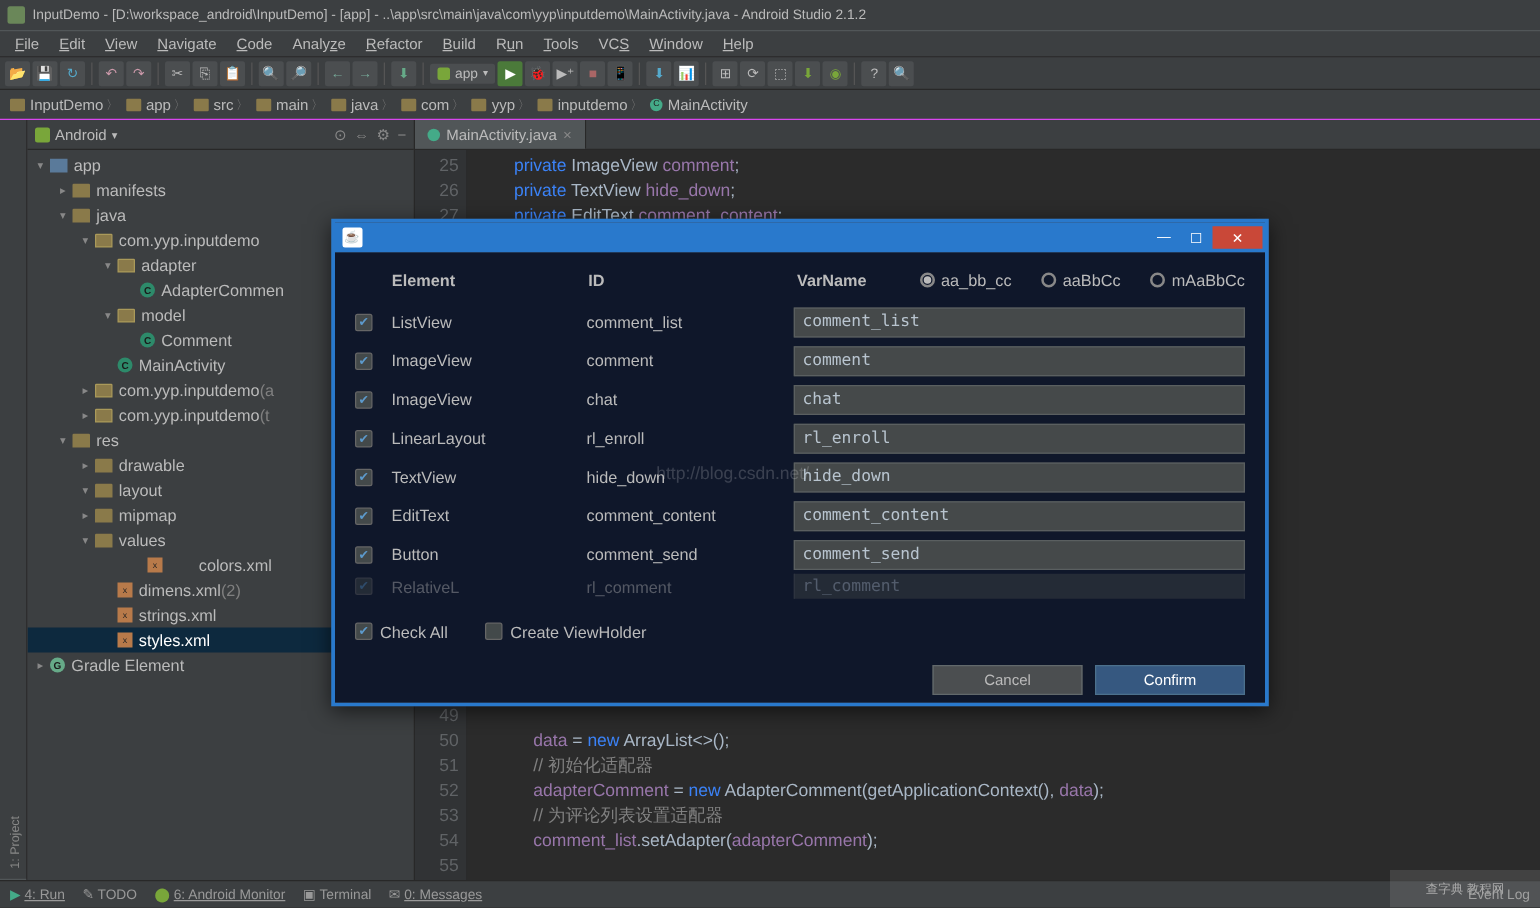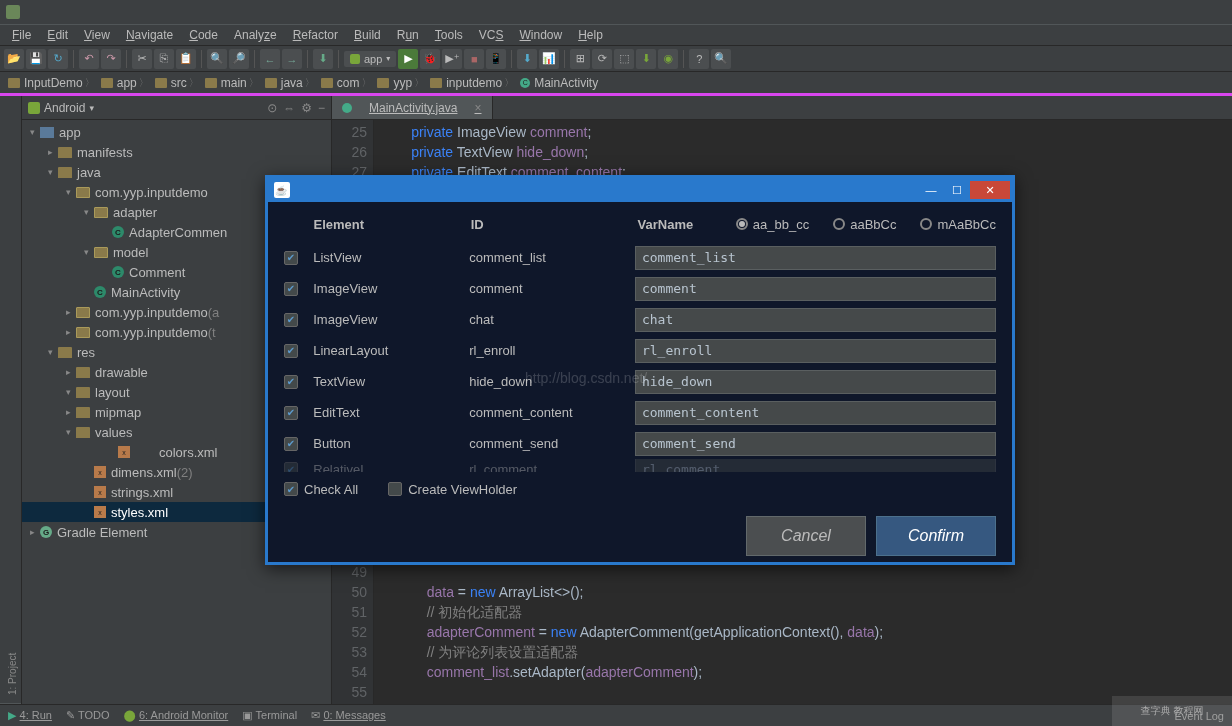--- a/index.html
+++ b/index.html
@@ -8,21 +8,21 @@
 .titlebar .icon { width: 14px; height: 14px; background: #6a8759; margin-right: 6px; border-radius: 2px; }
 .menubar { height: 22px; background: #3c3f41; display: flex; align-items: center; padding: 0 4px; border-top: 1px solid #515658; border-bottom: 1px solid #282828; }
 .menubar span { padding: 2px 8px; color: #bbbbbb; cursor: pointer; font-size: 12px; }
 .menubar span u { text-decoration: underline; }
 .toolbar { height: 26px; background: #3c3f41; display: flex; align-items: center; padding: 0 4px; border-bottom: 1px solid #282828; gap: 2px; }
 .toolbar .sep { width: 1px; height: 18px; background: #555; margin: 0 3px; }
 .tb-btn { width: 20px; height: 20px; display: flex; align-items: center; justify-content: center; background: #4b4e50; border-radius: 2px; font-size: 11px; }
 .tb-btn.grn { background: #4b7a3a; color: #fff; }
 .tb-btn.arrow { color: #7a9; }
 .tb-label { padding: 2px 6px; background: #4b4e50; border-radius: 2px; font-size: 11px; display: flex; align-items: center; gap: 4px; }
-.breadcrumbs { height: 24px; background: #3c3f41; display: flex; align-items: center; padding: 0 6px; border-bottom: 3px solid #d946ef; font-size: 12px; }
+.breadcrumbs { height: 24px; background: #3c3f41; display: flex; align-items: center; padding: 0 6px; border-bottom: 1px solid #d946ef; font-size: 12px; }
 .crumb { display: flex; align-items: center; color: #bbb; padding: 0 2px; }
 .crumb .ficon { width: 12px; height: 10px; background: #8a7a4a; margin-right: 4px; border-radius: 1px; }
 .crumb .cicon { width: 10px; height: 10px; background: #4a8; border-radius: 50%; margin-right: 4px; font-size: 7px; display:flex;align-items:center;justify-content:center;color:#222;}
 .crumb::after { content: "〉"; margin: 0 2px; color: #777; font-size: 10px; }
 .crumb:last-child::after { content: ""; }
 .mainarea { display: flex; height: 608px; }
 .leftgutter { width: 22px; background: #3c3f41; display: flex; flex-direction: column; writing-mode: vertical-rl; color: #888; font-size: 10px; border-right: 1px solid #282828; }
 .leftgutter span { padding: 8px 3px; transform: rotate(180deg); border-top: 1px solid #515658; cursor: pointer; }
 .sidebar { width: 310px; background: #3c3f41; border-right: 1px solid #282828; display: flex; flex-direction: column; }
 .side-header { height: 24px; display: flex; align-items: center; padding: 0 6px; border-bottom: 1px solid #282828; font-size: 12px; }
@@ -33,21 +33,21 @@
 .tree-item.sel { background: #0d293e; color: #fff; }
 .tree-item .twisty { width: 10px; color: #888; font-size: 9px; }
 .folder-icon { width: 14px; height: 11px; background: #8a7a4a; margin-right: 5px; border-radius: 1px 1px 0 0; }
 .folder-icon.pkg { background: #8a7a4a; border: 1px solid #aa9a5a; }
 .mod-icon { width: 14px; height: 11px; background: #5a7a9a; margin-right: 5px; }
 .class-icon { width: 12px; height: 12px; background: #2d8a6a; border-radius: 50%; margin-right: 5px; font-size: 8px; display:flex;align-items:center;justify-content:center;color:#1a1a1a;font-weight:bold;}
 .xml-icon { width: 12px; height: 12px; background: #b87a4a; margin-right: 5px; display:flex;align-items:center;justify-content:center;font-size:7px;color:#222;}
 .grey { color: #808080; }
 .editor { flex: 1; background: #2b2b2b; display: flex; flex-direction: column; position: relative; font-family: "Consolas", monospace; font-size: 14px; }
 .editor-tabs { height: 24px; background: #3c3f41; border-bottom: 1px solid #282828; display: flex; align-items: stretch; }
-.etab { display: flex; align-items: center; padding: 0 10px; background: #515658; color: #bbb; border-right: 1px solid #282828; gap: 17px; font-family:"Consolas",monospace; font-size:12px;text-decoration:underline;}
+.etab { display: flex; align-items: center; padding: 0 10px; background: #515658; color: #bbb; border-right: 1px solid #282828; gap: 5px; font-family:"Consolas",monospace; font-size:12px;}
 .etab .cicon { width: 10px; height: 10px; background: #4a8; border-radius: 50%; }
 .etab .close { color: #888; cursor: pointer; }
 .code { flex: 1; display: flex; overflow: hidden; }
 .gutter { width: 42px; background: #313335; color: #606366; text-align: right; padding: 2px 6px 2px 0; line-height: 20px; border-right: 1px solid #282828; }
 .lines { flex: 1; padding: 2px 6px; line-height: 20px; white-space: pre; color: #a9b7c6; }
 .kw { color: #3b82f6; }
 .field { color: #9876aa; }
 .comment { color: #808080; }
 .dialog { position: absolute; left: 265px; top: 175px; width: 750px; height: 390px; background: #3c3f41; border: 3px solid #2979cc; box-shadow: 0 4px 16px rgba(0,0,0,0.6); font-family: "Consolas","Segoe UI",monospace; font-size: 13px; display: flex; flex-direction: column; }
 .dialog-title { height: 24px; background: #2979cc; display: flex; align-items: center; justify-content: flex-end; padding: 0 2px; }
@@ -65,34 +65,35 @@
 .radio.sel .dot::after { content: ""; width: 6px; height: 6px; border-radius: 50%; background: #bbb; }
 .dlg-rows { flex: 1; overflow: hidden; }
 .dlg-row { display: flex; align-items: center; height: 31px; color: #bbb; }
 .dlg-row.fade { opacity: 0.4; overflow:hidden; height: 20px;}
 .checkbox { width: 30px; }
 .cb { width: 14px; height: 14px; background: #43494a; border: 1px solid #666; display: flex; align-items: center; justify-content: center; color: #5d9acc; font-size: 10px; border-radius:2px;}
 .varname-input { width: 370px; height: 24px; background: #45494a; border: 1px solid #5a5f60; color: #b8c4cf; padding: 0 6px; font-family: "Consolas", monospace; font-size: 13px; }
 .dlg-options { display: flex; align-items: center; gap: 30px; height: 26px; margin-top: 4px; }
 .dlg-options .opt { display: flex; align-items: center; gap: 6px; }
 .dlg-footer { display: flex; justify-content: flex-end; gap: 10px; margin-top: 14px; }
-.dlg-btn { width: 120px; height: 40px; background: #4b4e50; border: 1px solid #62696b; color: #bbb; display: flex; align-items: center; justify-content: center; cursor: pointer; font-size: 16px; font-style: italic; }
+.dlg-btn { width: 120px; height: 24px; background: #4b4e50; border: 1px solid #62696b; color: #bbb; display: flex; align-items: center; justify-content: center; cursor: pointer; font-size: 12px; }
 .dlg-btn.primary { background: #365880; border: 1px solid #4c708c; color: #fff; }
 .statusbar { height: 22px; background: #3c3f41; border-top: 1px solid #282828; display: flex; align-items: center; padding: 0 8px; gap: 14px; font-size: 11px; color: #999; }
 .statusbar .grnarr { color: #4a8; }
 .statusbar .right { margin-left: auto; display: flex; gap: 12px; align-items: center; }
 .redbox { width: 10px; height: 10px; background: #c94838; border-radius: 2px; }
 .watermark { position: absolute; left: 525px; top: 370px; color: rgba(255,255,255,0.18); font-size: 14px; font-family: Arial; z-index: 99; pointer-events: none; }
 .brandmark { position: absolute; right: 0; bottom: 0; width: 120px; height: 30px; background: rgba(200,200,200,0.15); display:flex; align-items:center; justify-content:center; color:#aaa; font-size:10px; z-index:100;}
 </style>
 </head>
 <body>
 
 <div class="titlebar">
   <span class="icon"></span>
+  <span>InputDemo - [D:\workspace_android\InputDemo] - [app] - ..\app\src\main\java\com\yyp\inputdemo\MainActivity.java - Android Studio 2.1.2</span>
 </div>
 
 <div class="menubar">
   <span><u>F</u>ile</span>
   <span><u>E</u>dit</span>
   <span><u>V</u>iew</span>
   <span><u>N</u>avigate</span>
   <span><u>C</u>ode</span>
   <span>Analy<u>z</u>e</span>
   <span><u>R</u>efactor</span>

